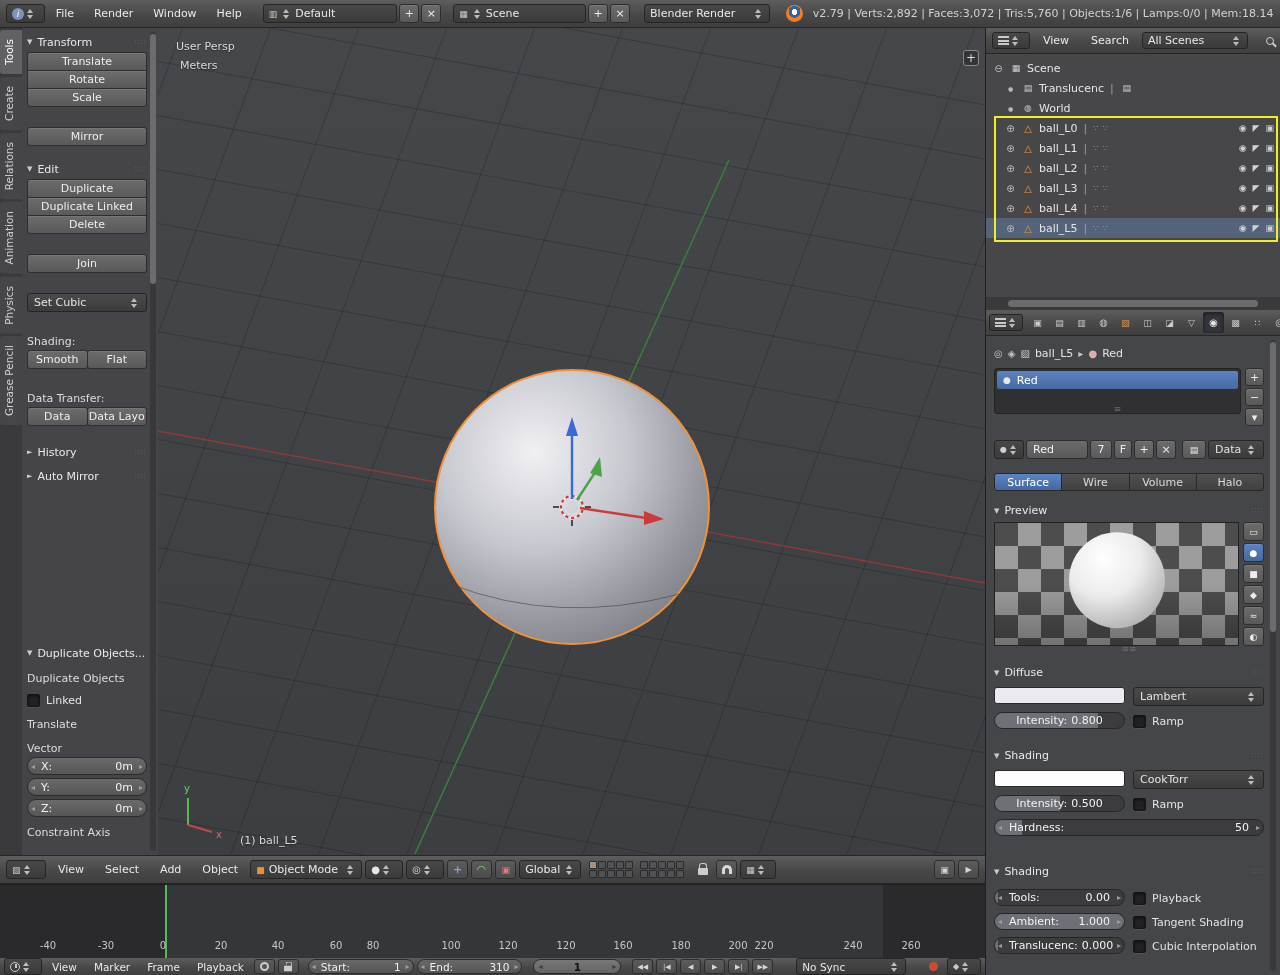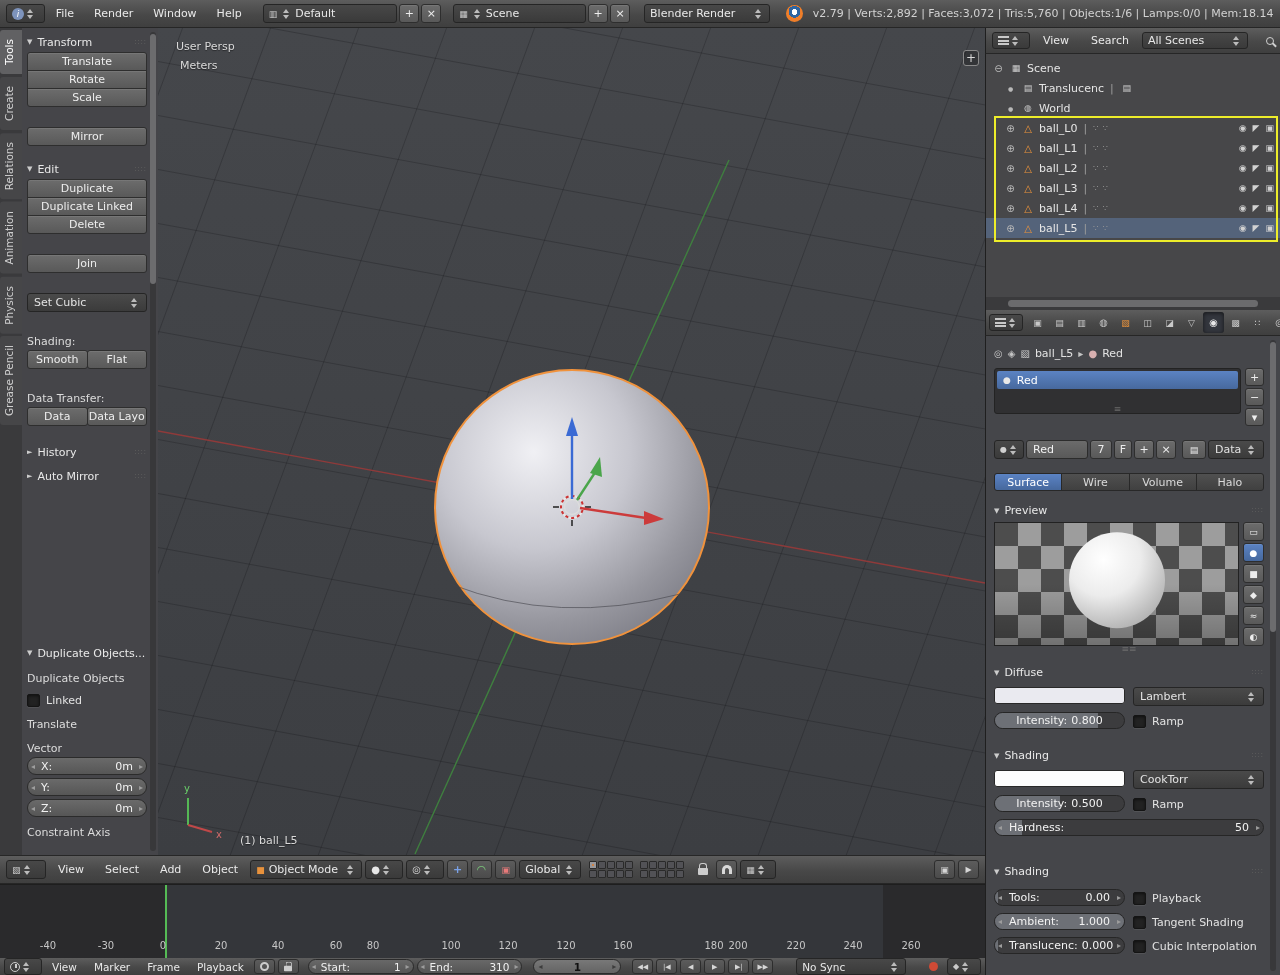--- a/index.html
+++ b/index.html
@@ -471,23 +471,23 @@
     <span class="tick" style="left:86px">-30</span>
     <span class="tick" style="left:143px">0</span>
     <span class="tick" style="left:201px">20</span>
     <span class="tick" style="left:258px">40</span>
     <span class="tick" style="left:316px">60</span>
     <span class="tick" style="left:353px">80</span>
     <span class="tick" style="left:431px">100</span>
     <span class="tick" style="left:488px">120</span>
     <span class="tick" style="left:546px">120</span>
     <span class="tick" style="left:603px">160</span>
-    <span class="tick" style="left:694px">180</span>
+    <span class="tick" style="left:661px">180</span>
     <span class="tick" style="left:718px">200</span>
-    <span class="tick" style="left:776px">220</span>
+    <span class="tick" style="left:744px">220</span>
     <span class="tick" style="left:833px">240</span>
     <span class="tick" style="left:891px">260</span>
   </div>
 
   <div class="abs hgrad" id="tl-footer">
     <div class="darkfield sel-sm" style="width:38px">
       <span class="clock-ic"></span>
       <span class="dd">
           <b class="u"></b>
           <b class="d"></b>

